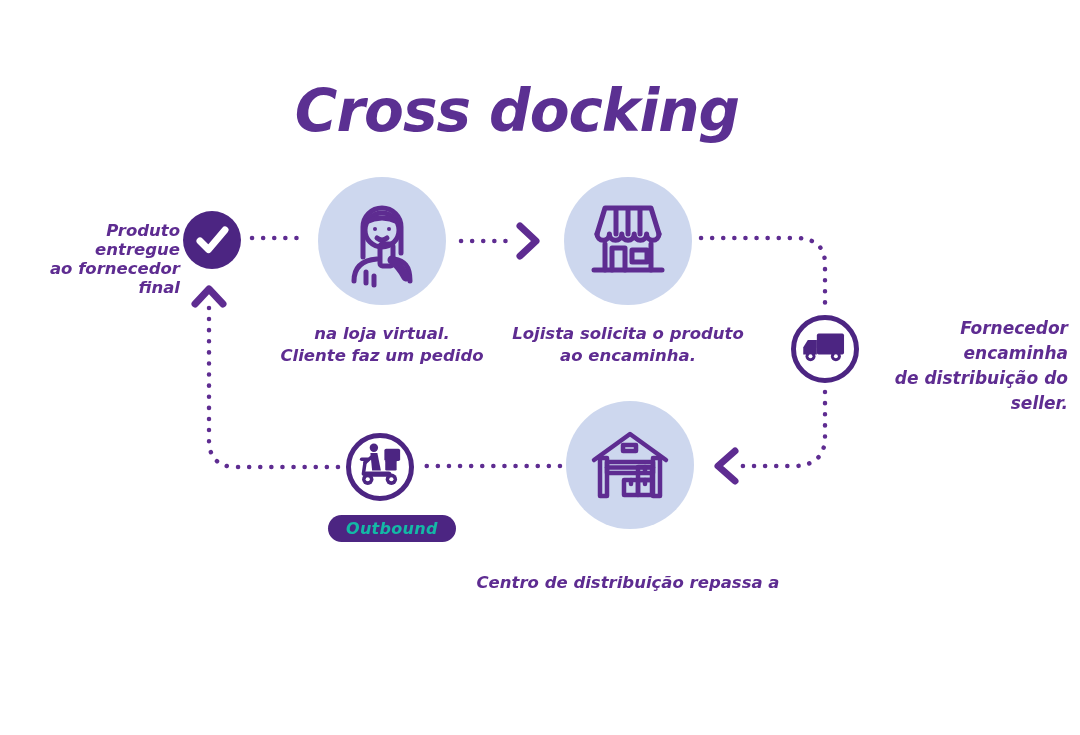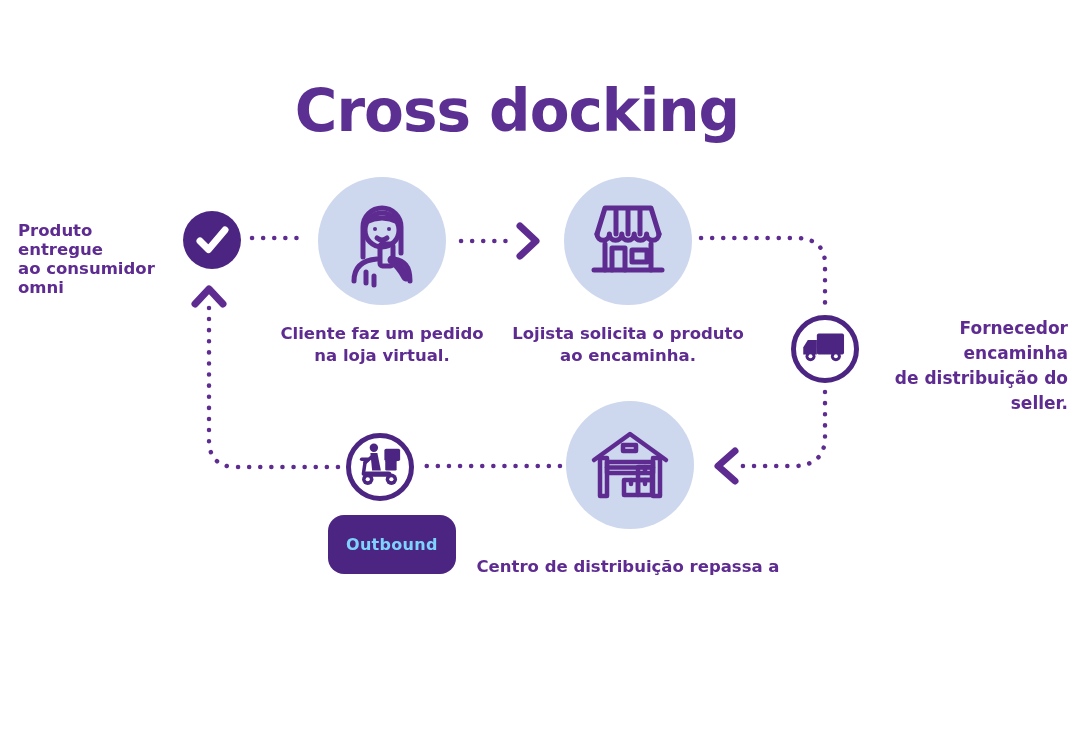--- a/index.html
+++ b/index.html
@@ -1,18 +1,18 @@
 <!DOCTYPE html>
 <html><head>
 <meta charset="utf-8">
 <style>
   html,body{margin:0;padding:0;background:#ffffff;}
   .canvas{
     position:relative;width:1080px;height:658px;background:#ffffff;
-    font-family:"DejaVu Sans","Liberation Sans",sans-serif;overflow:hidden;
+    font-family:"DejaVu Sans","Liberation Sans",sans-serif;overflow:hidden;font-style:italic;
   }
   .title{
     position:absolute;top:38px;left:0;right:46px;text-align:center;
     font-size:58px;font-weight:bold;letter-spacing:-1px;color:#5b3092;
   }
   .connector-layer{position:absolute;top:0;left:0;width:1080px;height:735px;pointer-events:none;}
   .big-circle{
     position:absolute;width:128px;height:128px;border-radius:50%;
     background:#cdd7ee;display:flex;align-items:center;justify-content:center;
   }
@@ -25,25 +25,25 @@
     position:absolute;width:58px;height:58px;border-radius:50%;
     background:#4c2582;display:flex;align-items:center;justify-content:center;
   }
   .caption{
     position:absolute;color:#5e2c91;font-weight:bold;font-size:16.5px;line-height:22px;
     text-align:center;
   }
   .caption.left-align{text-align:right;line-height:25px;font-size:17px;}
   .side-label{
     position:absolute;color:#5e2c91;font-weight:bold;font-size:16.5px;line-height:19px;
-    text-align:left;
+    text-align:right;
   }
   .pill{
-    position:absolute;background:#4c2582;color:#7dd3fc;font-weight:bold;
-    font-size:16px;border-radius:16px;padding:20px 18px;letter-spacing:.3px;
+    position:absolute;background:#4c2582;color:#14b8a6;font-weight:bold;
+    font-size:16px;border-radius:16px;padding:4px 18px;letter-spacing:.3px;
   }
   .logo-row{
     position:absolute;top:640px;left:0;right:40px;display:flex;
     align-items:center;justify-content:center;gap:13px;margin-top:16px;
   }
   .wordmark{font-size:41px;font-weight:bold;color:#6c2f94;letter-spacing:.5px;}
   .wordmark .accent{color:#2e9ee2;font-variant:small-caps;}
 </style>
 </head>
 <body>
@@ -63,21 +63,21 @@
     </g>
     <g fill="none" stroke="#5e2c91" stroke-width="7" stroke-linecap="round" stroke-linejoin="round">
       <path d="M 520 226 L 536 241 L 520 256"></path>
       <path d="M 735 451 L 718 466 L 735 481"></path>
       <path d="M 195 304 L 209 289 L 223 304"></path>
     </g>
   </svg>
 
   <div class="side-label" style="left:18px;top:221px;width:162px;">
     <div>Produto entregue</div>
-    <div>ao consumidor omni</div>
+    <div>ao fornecedor final</div>
   </div>
   <div class="check-circle" style="left:183px;top:211px;">
     <svg width="58" height="58" viewBox="0 0 58 58">
       <path d="M 17 30 L 25.5 38.5 L 42 19" fill="none" stroke="#ffffff" stroke-width="7" stroke-linecap="round" stroke-linejoin="round"></path>
     </svg>
   </div>
 
   <div class="big-circle" style="left:318px;top:177px;">
     <svg width="128" height="128" viewBox="0 0 128 128">
       <g fill="none" stroke="#5e2c91" stroke-width="5" stroke-linecap="round" stroke-linejoin="round">
@@ -92,22 +92,22 @@
         <path d="M 48 95 V 106"></path>
         <path d="M 56 99 V 108"></path>
       </g>
       <g fill="#5e2c91" stroke="none">
         <circle cx="57" cy="52" r="2"></circle>
         <circle cx="71" cy="52" r="2"></circle>
       </g>
     </svg>
   </div>
   <div class="caption" style="left:266px;top:323px;width:232px;">
+    <div>na loja virtual.</div>
     <div>Cliente faz um pedido</div>
-    <div>na loja virtual.</div>
   </div>
 
   <div class="big-circle" style="left:564px;top:177px;">
     <svg width="128" height="128" viewBox="0 0 128 128">
       <g fill="none" stroke="#5e2c91" stroke-width="5" stroke-linecap="round" stroke-linejoin="round">
         <path d="M 33 57 L 41 31 H 87 L 95 57"></path>
         <path d="M 52 32 V 57"></path>
         <path d="M 64 32 V 57"></path>
         <path d="M 76 32 V 57"></path>
         <path d="M 33 57 a 6.2 6.2 0 0 0 12.4 0 a 6.2 6.2 0 0 0 12.4 0 a 6.2 6.2 0 0 0 12.4 0 a 6.2 6.2 0 0 0 12.4 0 a 6.2 6.2 0 0 0 12.4 0"></path>
@@ -152,21 +152,21 @@
         <rect x="57" y="44" width="13" height="6"></rect>
         <rect x="72" y="66" width="14" height="13"></rect>
         <rect x="58" y="79" width="14" height="15"></rect>
         <rect x="72" y="79" width="14" height="15"></rect>
         <path d="M 79 66 v 4"></path>
         <path d="M 65 79 v 4"></path>
         <path d="M 79 79 v 4"></path>
       </g>
     </svg>
   </div>
-  <div class="caption" style="left:428px;top:556px;width:400px;">
+  <div class="caption" style="left:428px;top:572px;width:400px;">
     <div>Centro de distribuição repassa a</div>
   </div>
 
   <div class="small-circle" style="left:346px;top:433px;">
     <svg width="56" height="56" viewBox="0 0 64 64">
       <g fill="#4c2582" stroke="none">
         <rect x="37" y="11" width="18" height="14" rx="2"></rect>
         <circle cx="25" cy="10" r="4.8"></circle>
         <path d="M 21 16 L 29 16 L 33 36 L 23 36 Z"></path>
         <rect x="38" y="24" width="13" height="12" rx="1.5"></rect>

